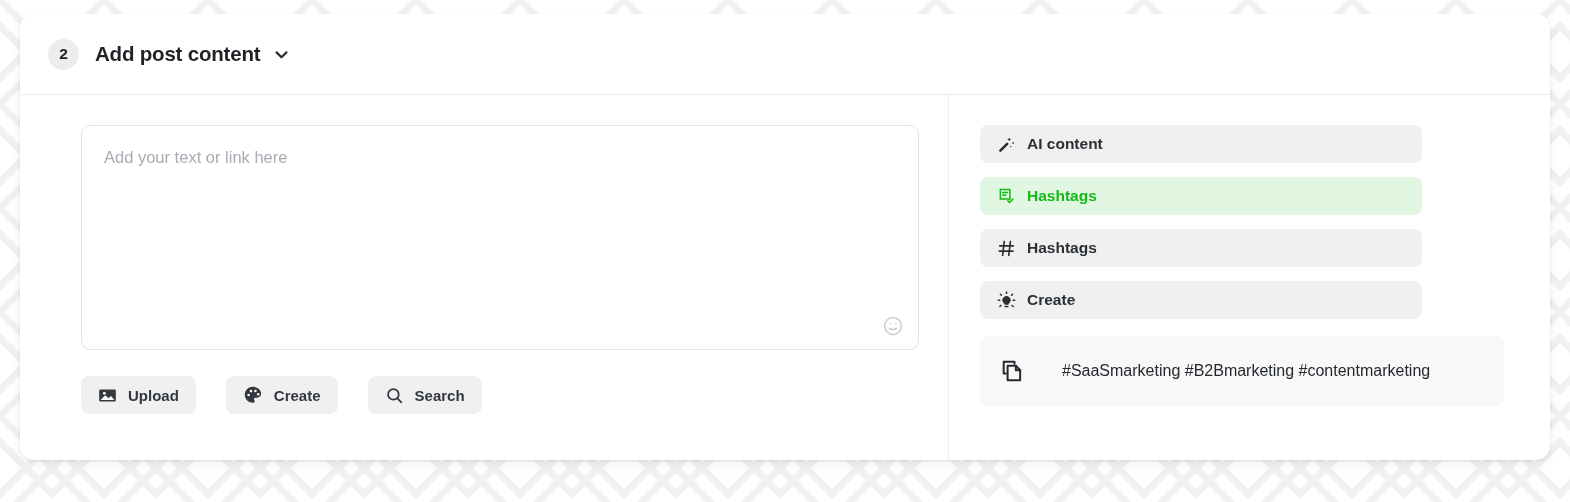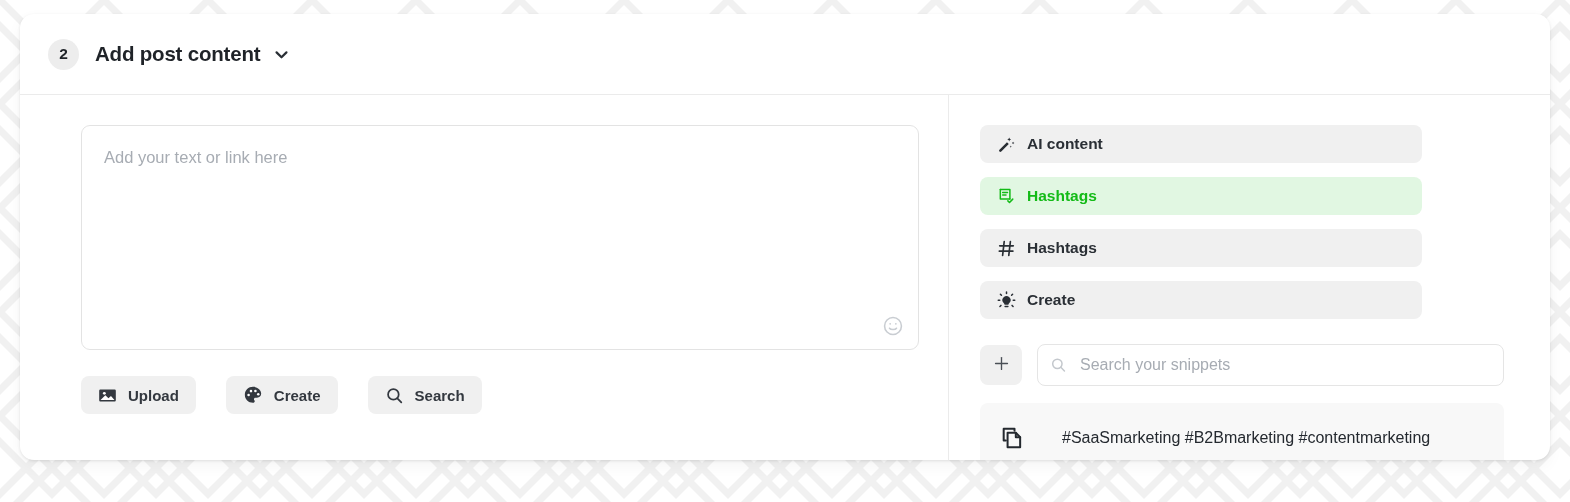--- a/index.html
+++ b/index.html
@@ -380,40 +380,20 @@
               <line x1="18.4" y1="5.4" x2="19.7" y2="4.1"></line>
               <line x1="5.0" y1="18.2" x2="3.7" y2="19.5"></line>
               <line x1="19.0" y1="18.2" x2="20.3" y2="19.5"></line>
             </svg>
           </span>
           <span>Create</span>
         </button>
 
       </div>
 
-      <div id="snippet-controls">
-        <button id="add-snippet-button">
-          <span class="glyph">
-            <svg width="17" height="17" viewBox="0 0 24 24" fill="none" stroke="#4a4f56" stroke-width="1.9" stroke-linecap="round">
-              <line x1="12" y1="3.6" x2="12" y2="20.4"></line>
-              <line x1="3.6" y1="12" x2="20.4" y2="12"></line>
-            </svg>
-          </span>
-        </button>
-
-        <div id="snippet-search-wrap">
-          <span id="snippet-search-icon">
-            <svg width="17" height="17" viewBox="0 0 24 24" fill="none" stroke="currentColor" stroke-width="2.1" stroke-linecap="round">
-              <circle cx="10.4" cy="10.4" r="6.6"></circle>
-              <line x1="15.3" y1="15.3" x2="20.4" y2="20.4"></line>
-            </svg>
-          </span>
-          <input id="snippet-search-input" type="text" placeholder="Search your snippets" style="">
-        </div>
-      </div>
 
       <div id="snippet-list">
         <div class="snippet-row">
           <span class="glyph">
             <svg width="26" height="26" viewBox="0 0 24 24" fill="none" stroke="#24292f" stroke-width="1.85" stroke-linejoin="round" stroke-linecap="round">
               <path d="M3.4 3.4 h10.0 v2.0 M3.4 3.4 v11.0 h2.0"></path>
               <path d="M7.0 7.2 h7.6 l4.0 4.0 v9.4 h-11.6 Z"></path>
               <path d="M14.6 7.2 v4.0 h4.0"></path>
             </svg>
           </span>

